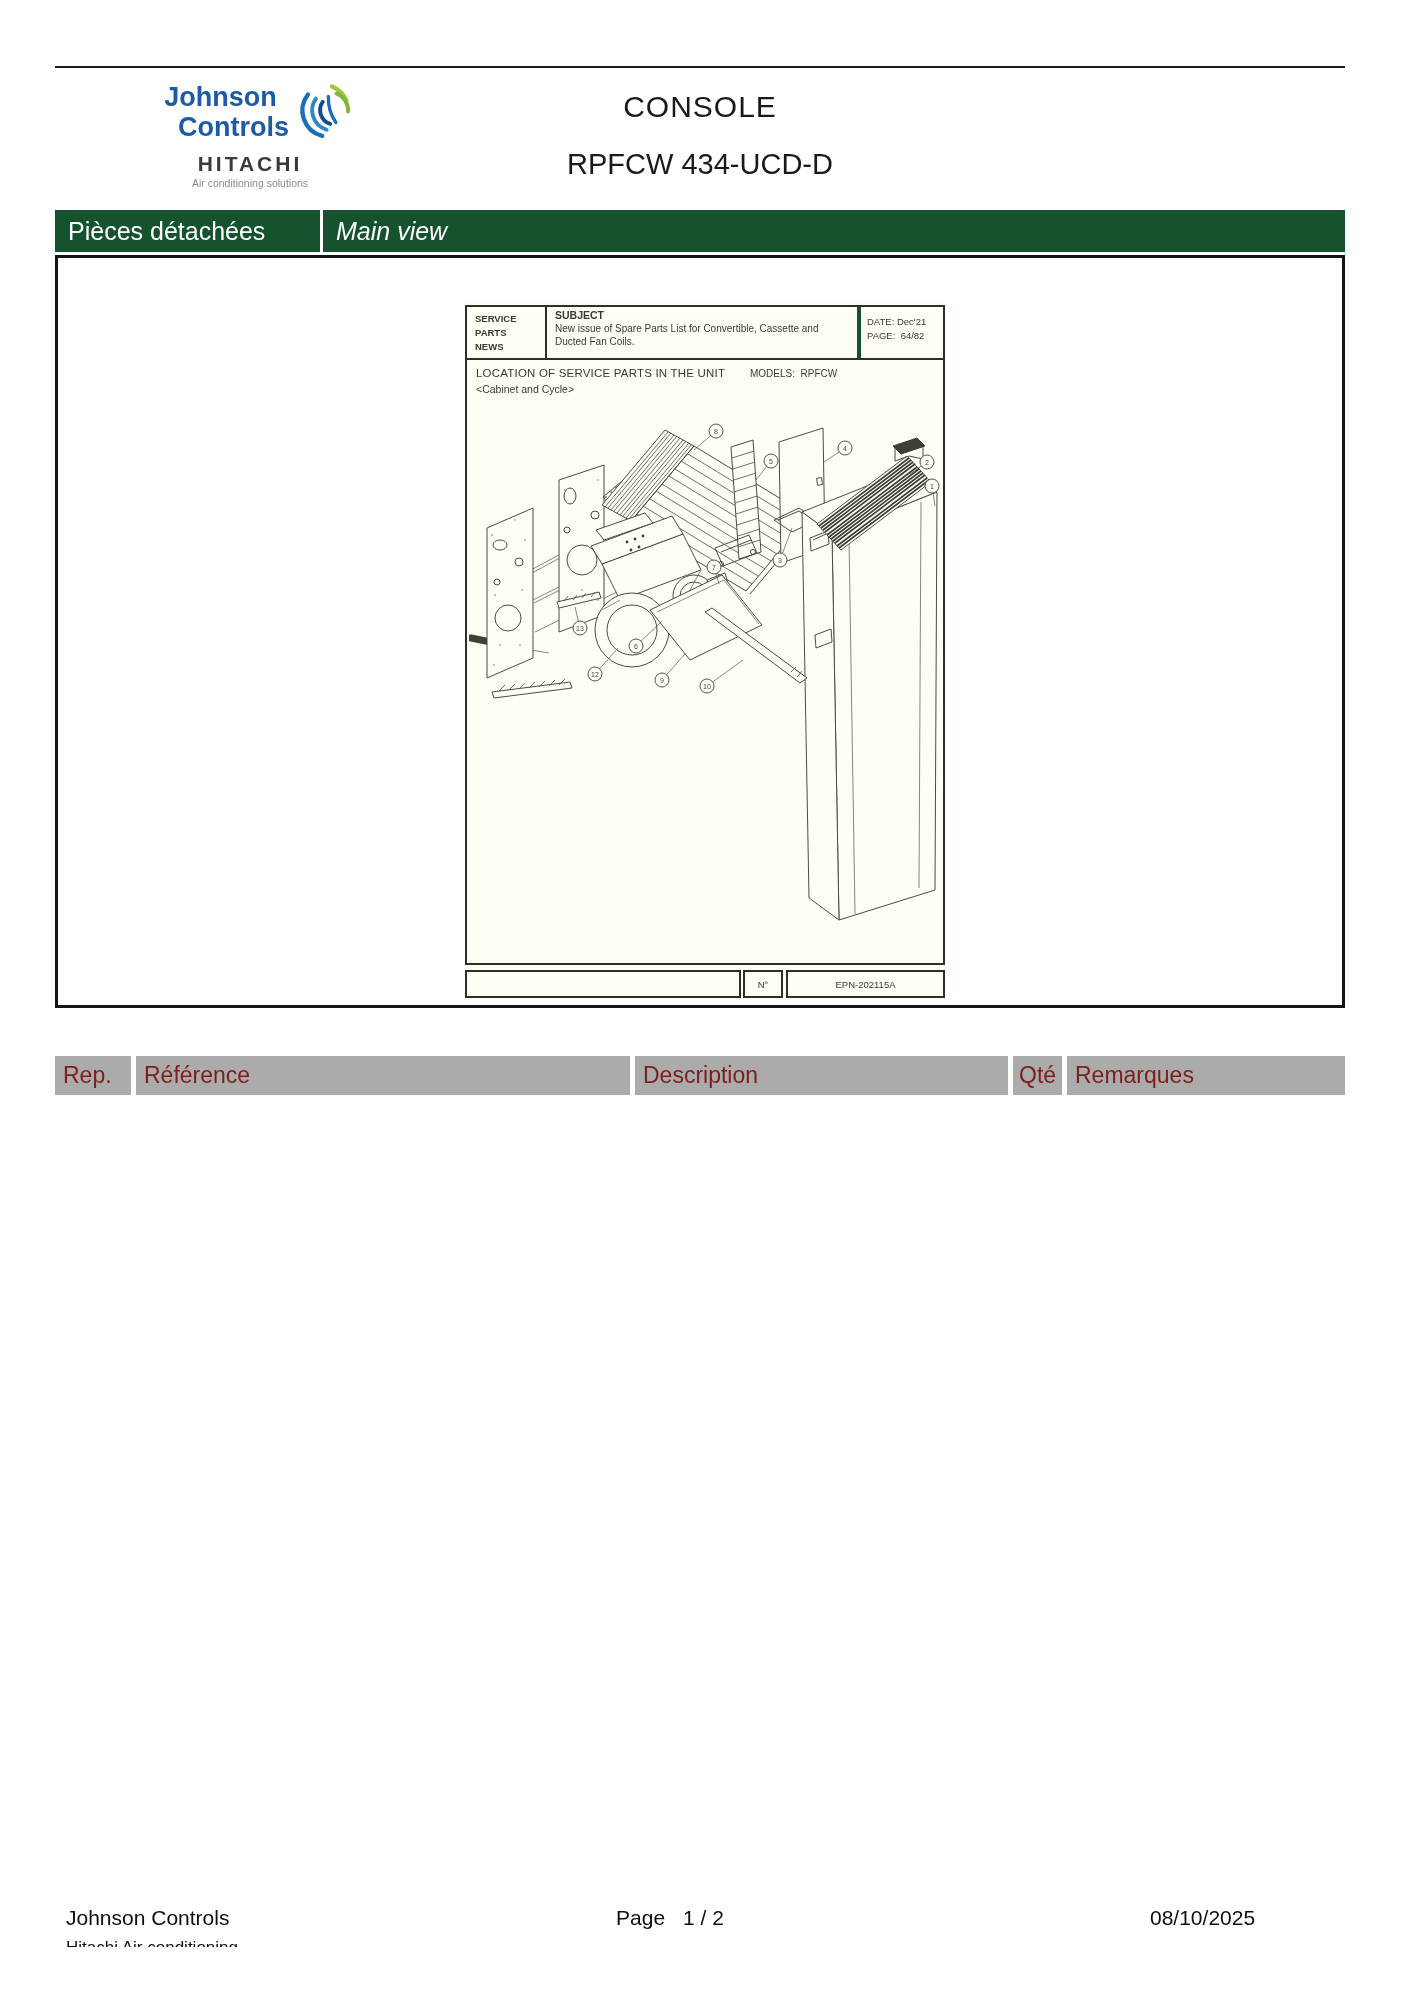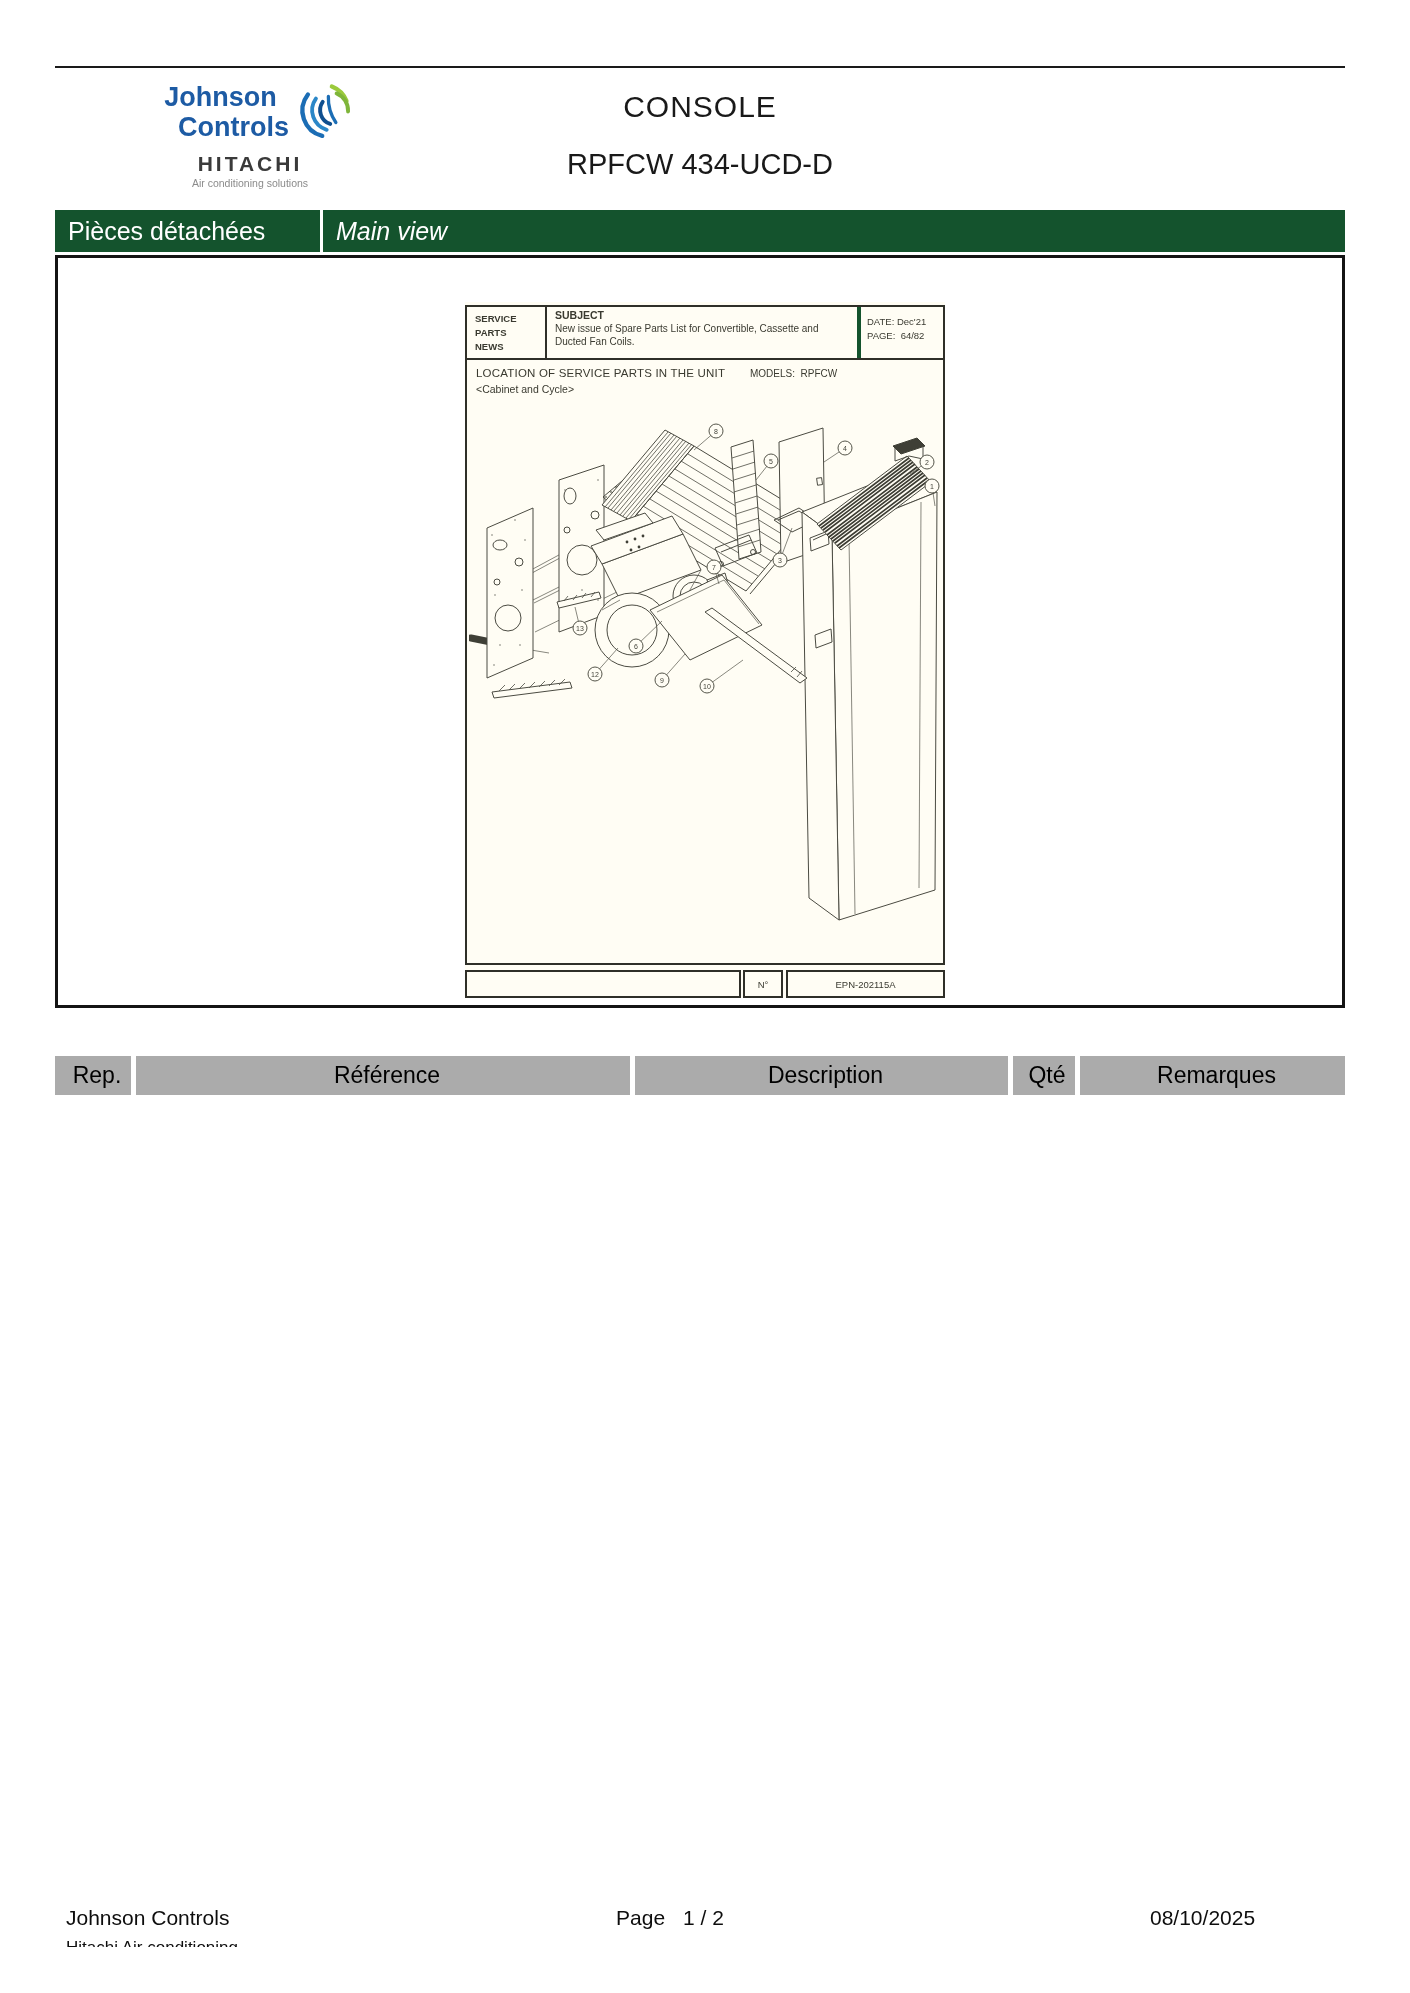--- a/index.html
+++ b/index.html
@@ -56,24 +56,24 @@
   .sheet-footer{position:absolute;left:0;top:668px;width:480px;height:28px;display:flex;}
   .sf-cell{border:2px solid #2f2f28;box-sizing:border-box;background:#fffdf4;
            font-size:9.5px;display:flex;align-items:center;justify-content:center;}
   .sf-1{width:276px;}
   .sf-g2{width:2px;} .sf-g3{width:3px;}
   .sf-2{width:40px;}
   .sf-3{flex:1;}
 
   
   .pt-header{position:absolute;left:55px;top:1056px;width:1290px;height:39px;display:flex;gap:5px;}
-  .pt-header .col{background:#ababab;color:#000000;font-size:23px;line-height:39px;
-                  padding-left:8px;box-sizing:border-box;white-space:nowrap;overflow:hidden;text-align:center;}
+  .pt-header .col{background:#ababab;color:#7f1d1d;font-size:23px;line-height:39px;
+                  padding-left:8px;box-sizing:border-box;white-space:nowrap;overflow:hidden;}
   .col-rep{width:76px;} .col-ref{width:494px;} .col-desc{width:373px;}
-  .col-qty{width:62px;padding-left:6px !important;} .col-rem{flex:1;}
+  .col-qty{width:49px;padding-left:6px !important;} .col-rem{flex:1;}
 
   
   .ft{position:absolute;font-size:21px;color:#0d0d0d;}
   .ft-company{left:66px;top:1906px;}
   .ft-clip{position:absolute;left:66px;top:1938px;height:9px;overflow:hidden;
            font-size:17px;line-height:1.15;color:#0d0d0d;width:260px;}
   .ft-page{left:455px;top:1906px;width:430px;text-align:center;}
   .ft-page .pv{margin-left:18px;}
   .ft-date{left:1150px;top:1906px;}
 

